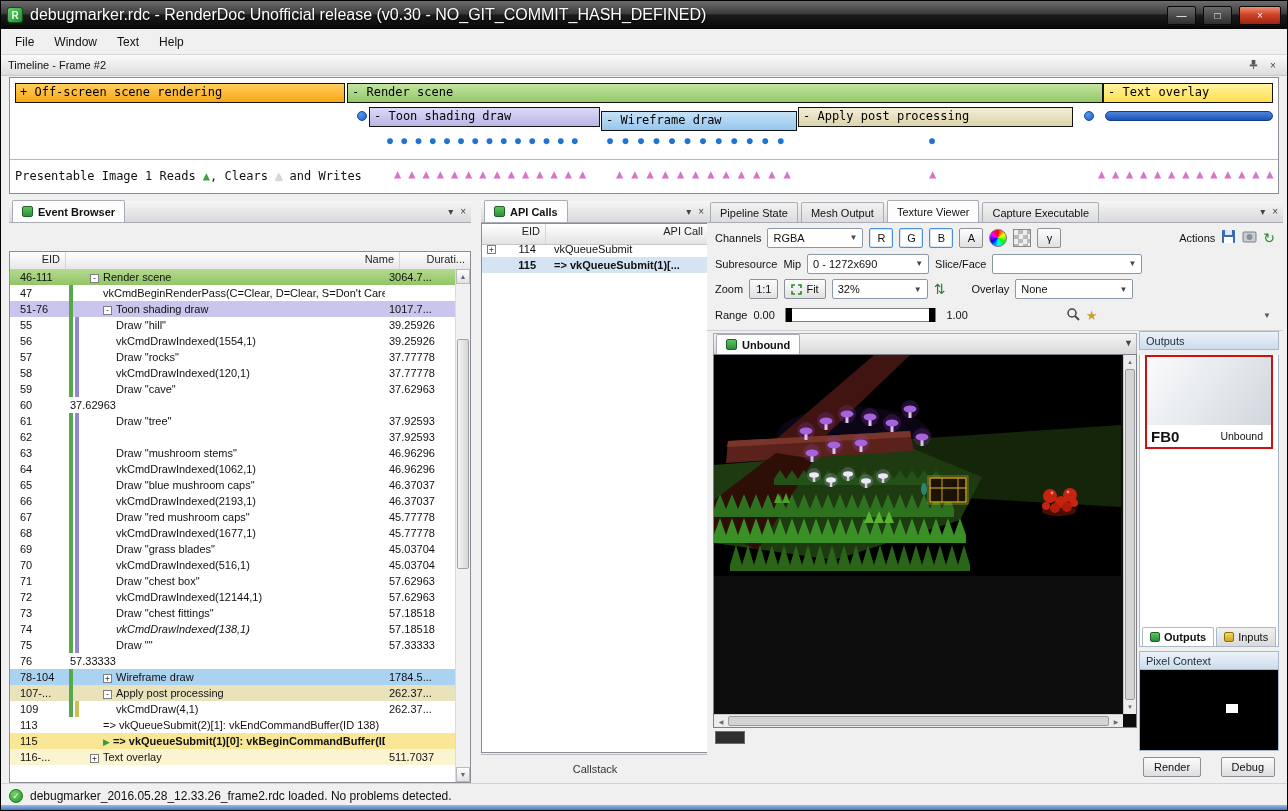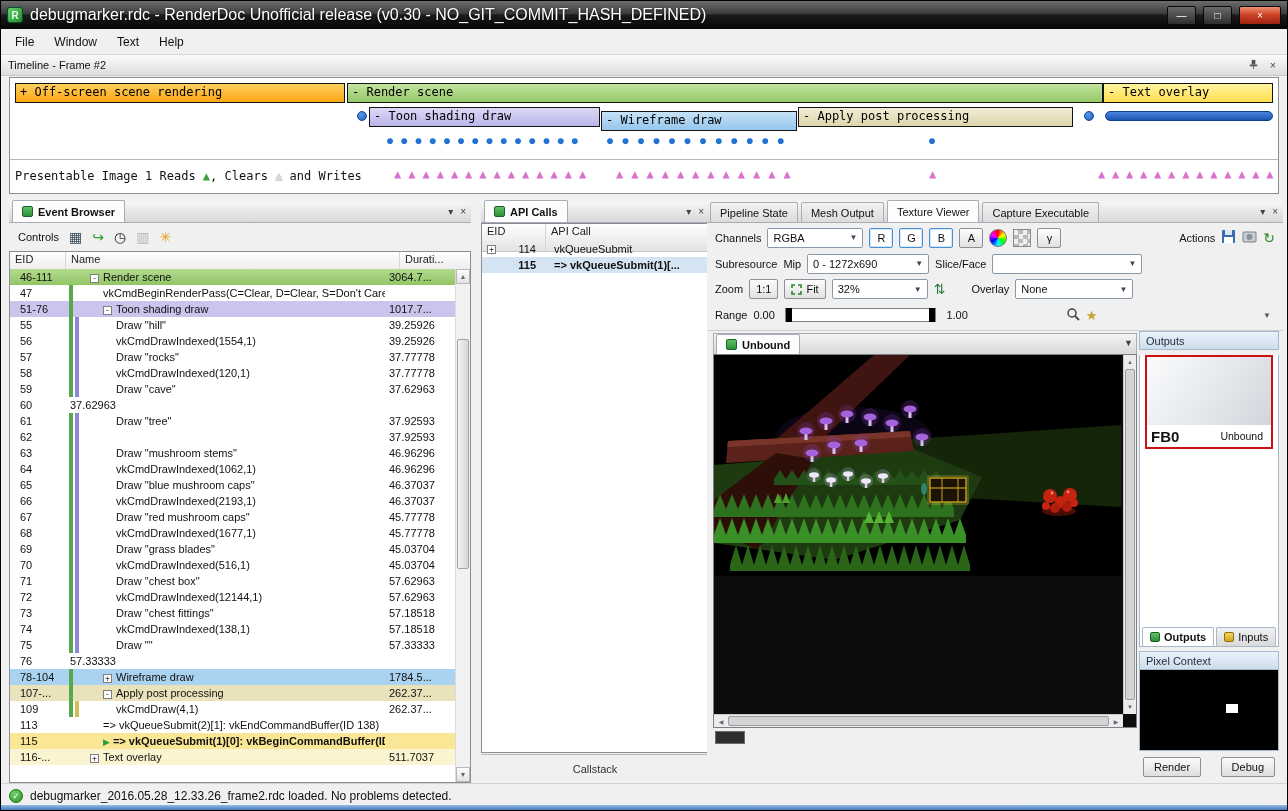--- a/index.html
+++ b/index.html
@@ -69,22 +69,22 @@
   .tab.boldtab { font-weight:bold; }
   .picon { width:11px; height:11px; border-radius:2px; flex:none;
     background:linear-gradient(#5ec261,#2c8f3a); border:1px solid #1c6127; }
   .picon.yellow { background:linear-gradient(#f2d65c,#d2a81f); border-color:#8f7010; }
   .strip-icons { position:absolute; right:5px; top:4px; display:flex; gap:7px; color:#444; }
   .strip-icons span { font-size:10px; line-height:14px; }
   
   .eb-toolbar { height:27px; display:flex; align-items:center; gap:10px; padding:0 9px; background:#f0f0f0; }
   .tool-icon { font-size:14px; line-height:16px; }
   .eb-table { position:absolute; top:50px; left:0; right:0; bottom:0; background:#fff; border:1px solid #8a8d96; }
-  .grid-head { display:flex; height:28px; background:linear-gradient(#ffffff,#e3e3e3);
-    border-bottom:1px solid #c5c5c5; font-size:11px; color:#222; }
+  .grid-head { display:flex; height:21px; background:linear-gradient(#ffffff,#e3e3e3);
+    border-bottom:1px solid #c5c5c5; font-size:11px; color:#222;text-align:right; }
   .grid-head > div { padding:1px 5px; border-right:1px solid #d6d6d6; }
   .h-eid { width:56px; }
   .h-name { flex:1; }
   .h-dur { width:70px; border-right:none !important; }
   .eb-rows { position:absolute; top:17px; left:0; right:15px; bottom:0; overflow:hidden; background:#fff; }
   .eb-row { display:flex; height:16px; line-height:16px; font-size:11px; white-space:nowrap; }
   .eb-eid { width:56px; flex:none; padding-left:10px; overflow:hidden; }
   .eb-name { flex:1; position:relative; padding-left:24px; overflow:hidden; }
   .strips { position:absolute; left:3px; top:0; height:100%; display:flex; gap:2px; }
   .strips i { display:block; width:4px; height:100%; }
@@ -243,28 +243,20 @@
     <div class="tabstrip">
       <div class="tab active boldtab">
         <span class="picon"></span>
         <span>Event Browser</span>
       </div>
       <div class="strip-icons">
         <span>▾</span>
         <span>×</span>
       </div>
     </div>
-    <div class="eb-toolbar">
-      <span class="lbl">Controls</span>
-      <span class="tool-icon" style="color:#3a4a5a;">▦</span>
-      <span class="tool-icon" style="color:#2c9e2c;">↪</span>
-      <span class="tool-icon" style="color:#333;">◷</span>
-      <span class="tool-icon" style="color:#b5b5b5;">▥</span>
-      <span class="tool-icon" style="color:#e8a020;">✳</span>
-    </div>
     <div class="eb-table">
       <div class="grid-head">
         <div class="h-eid">EID</div>
         <div class="h-name">Name</div>
         <div class="h-dur">Durati...</div>
       </div>
       <div class="eb-rows">
           <div class="eb-row bg-green">
             <div class="eb-eid">46-111</div>
             <div class="eb-name"><span class="strips"></span><span class="eb-text" style="padding-left: 0px;"><span class="expander">-</span><span>Render scene</span></span></div>
@@ -430,21 +422,21 @@
                 <i style="background: rgb(86, 168, 76);"></i>
                 <i style="background: rgb(143, 134, 216);"></i>
               </span><span class="eb-text" style="padding-left: 26px;"><span>Draw "chest fittings"</span></span></div>
             <div class="eb-dur">57.18518</div>
           </div>
           <div class="eb-row">
             <div class="eb-eid">74</div>
             <div class="eb-name"><span class="strips">
                 <i style="background: rgb(86, 168, 76);"></i>
                 <i style="background: rgb(143, 134, 216);"></i>
-              </span><span class="eb-text" style="padding-left: 26px;"><span>vkCmdDrawIndexed(138,1)</span></span></div>
+              </span><span class="eb-text" style="padding-left: 26px; font-style: italic;"><span>vkCmdDrawIndexed(138,1)</span></span></div>
             <div class="eb-dur">57.18518</div>
           </div>
           <div class="eb-row">
             <div class="eb-eid">75</div>
             <div class="eb-name"><span class="strips">
                 <i style="background: rgb(86, 168, 76);"></i>
                 <i style="background: rgb(143, 134, 216);"></i>
               </span><span class="eb-text" style="padding-left: 26px;"><span>Draw ""</span></span></div>
             <div class="eb-dur">57.33333</div>
           </div>

